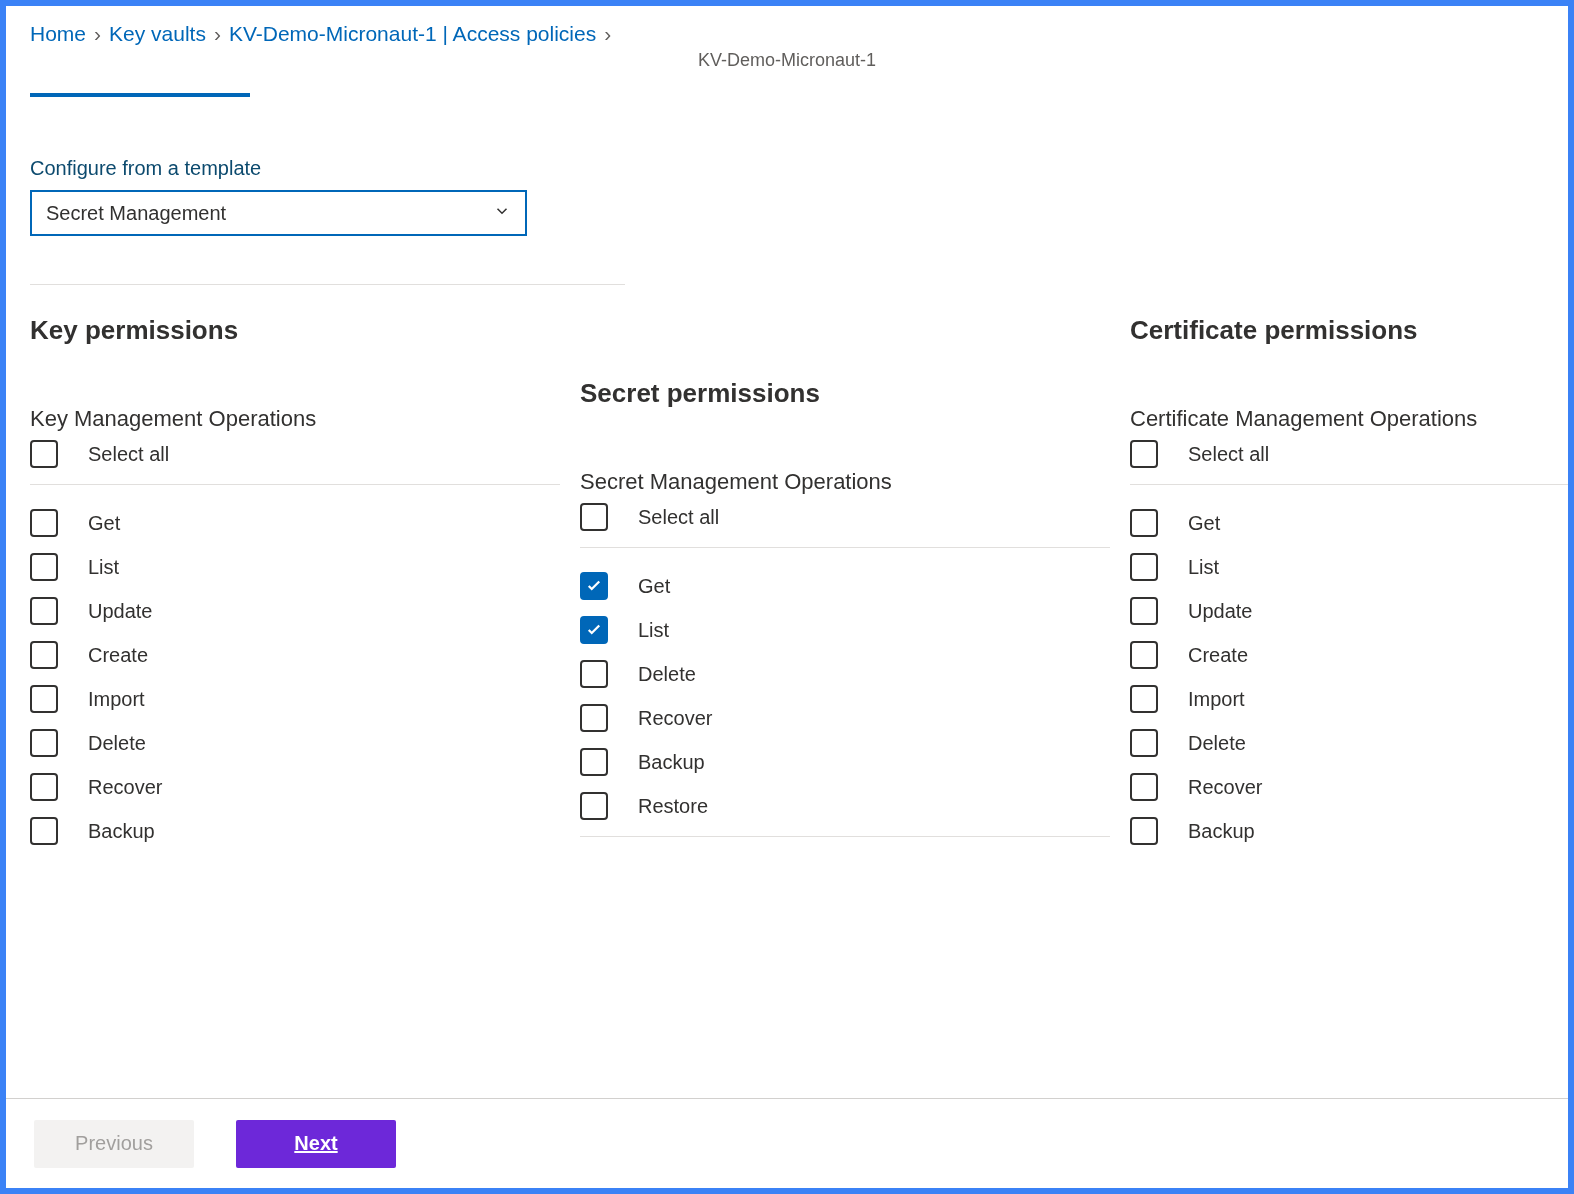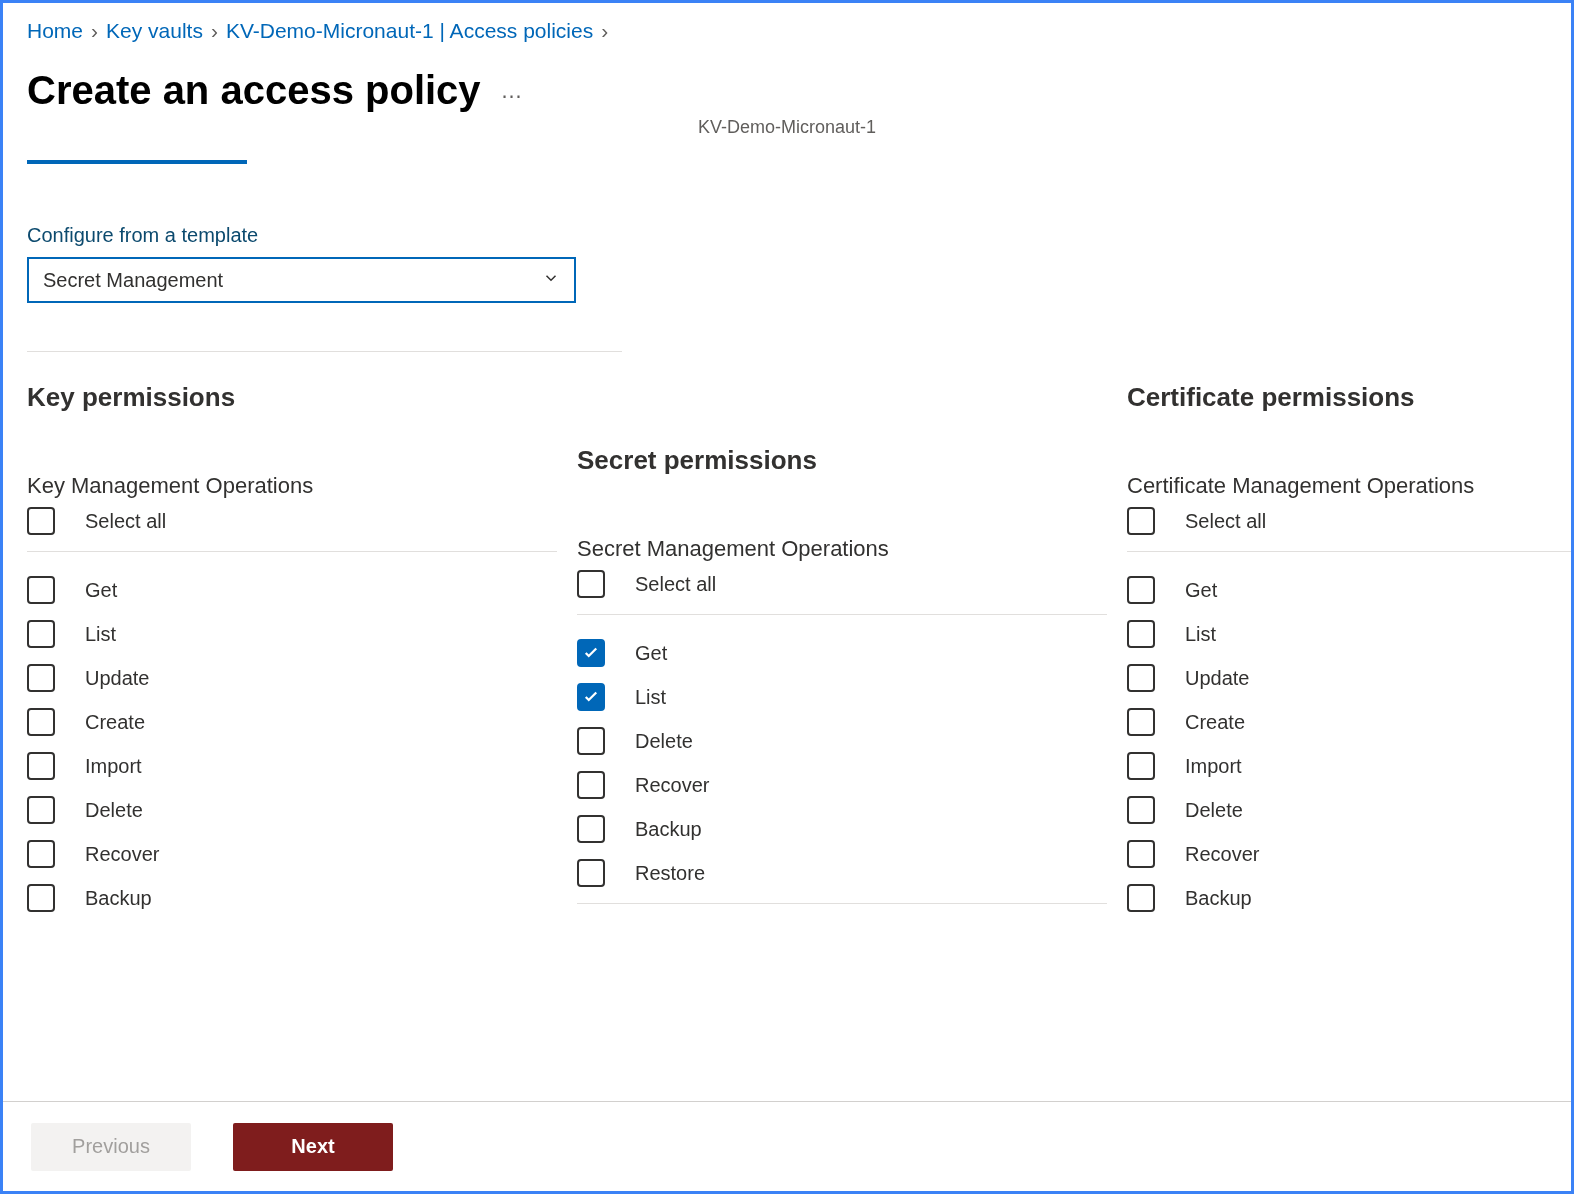--- a/index.html
+++ b/index.html
@@ -1,73 +1,69 @@
 <!DOCTYPE html>
 <html><head>
 <meta charset="utf-8">
 <style>
   * { box-sizing: border-box; }
   html,body{margin:0;padding:0;font-family:"Segoe UI",Arial,sans-serif;background:#fff;color:#323130;}
-  .frame{width:1574px;height:1194px;margin:0;border:3px solid #3b82f6;position:relative;overflow:hidden;}
+  .frame{width:1574px;height:1194px;margin:0;border:6px solid #3b82f6;position:relative;overflow:hidden;}
   .inner{padding:12px 24px 0 24px;height:calc(100% - 90px);overflow:hidden;}
   
   .breadcrumb{font-size:21px;line-height:32px;color:#323130;display:flex;flex-wrap:wrap;align-items:center;gap:2px;}
   .breadcrumb a{color:#0067b8;text-decoration:none;cursor:pointer;}
   .bc-sep{color:#605e5c;padding:0 6px;font-weight:400;}
   .bc-last{color:#0067b8;}
   
   h1{margin:20px 0 4px 0;font-size:40px;font-weight:600;color:#000;line-height:1.15;}
   .title-row{display:flex;align-items:center;gap:20px;}
   .more{font-size:22px;color:#605e5c;cursor:pointer;line-height:1;padding-top:18px;letter-spacing:3px;}
   .subtitle{font-size:18px;color:#605e5c;margin:0 0 22px 0;text-align:center;}
   
   .tab-row{height:4px;border-bottom:1px solid #fff;}
   .tab-marker{width:220px;border-top:4px solid #0067b8;}
   
   .section-gap{height:60px;}
   .label{font-size:20px;color:#0c4a6e;margin-bottom:10px;}
-  .select{display:flex;align-items:center;justify-content:space-between;width:549px;height:46px;border:2px solid #0067b8;background:#fff;padding:0 14px;cursor:pointer;font-size:20px;}
+  .select{display:flex;align-items:center;justify-content:space-between;width:497px;height:46px;border:2px solid #0067b8;background:#fff;padding:0 14px;cursor:pointer;font-size:20px;}
   .select .chev{color:#323130;}
   .hr{border:0;border-top:1px solid #e1dfdd;margin:48px 0 30px 0;width:595px;}
   
   .cols{display:flex;gap:0;align-items:flex-end;}
   .col{flex:0 0 550px;padding-right:20px;}
   .col-h{font-size:26px;font-weight:600;margin:0 0 60px 0;}
   .sub-h{font-size:22px;color:#323130;margin-bottom:0;}
   .cb-row{display:flex;align-items:center;gap:30px;font-size:20px;padding:8px 0;}
   .cb{width:28px;height:28px;border:2px solid #323130;border-radius:4px;display:flex;align-items:center;justify-content:center;flex:0 0 28px;background:#fff;cursor:pointer;}
   .cb.checked{background:#0067b8;border-color:#0067b8;}
   .cb.checked svg{display:block;}
   .cb svg{display:none;width:18px;height:18px;}
   .divider-light{border:0;border-top:1px solid #e1dfdd;margin:8px 0 16px 0;}
   
   .footer{position:absolute;left:0;right:0;bottom:0;height:90px;border-top:1px solid #d2d0ce;background:#fff;display:flex;align-items:center;gap:42px;padding:0 28px;}
   .btn{height:48px;min-width:160px;font-size:20px;border:0;border-radius:2px;cursor:pointer;font-family:inherit;}
   .btn-secondary{background:#f3f2f1;color:#a19f9d;}
-  .btn-primary{background:#7f1d1d;color:#fff;font-weight:600;}
+  .btn-primary{background:#6d28d9;color:#fff;font-weight:600;text-decoration:underline;}
 </style>
 </head>
 <body>
 
 <div class="frame">
   <div class="inner">
 
     <nav class="breadcrumb">
       <a>Home</a>
       <span class="bc-sep">›</span>
       <a>Key vaults</a>
       <span class="bc-sep">›</span>
       <a class="bc-last">KV-Demo-Micronaut-1 | Access policies</a>
       <span class="bc-sep">›</span>
     </nav>
 
-    <div class="title-row">
-      <h1>Create an access policy</h1>
-      <span class="more">…</span>
-    </div>
     <p class="subtitle">KV-Demo-Micronaut-1</p>
 
     <div class="tab-row">
         <div class="tab-marker"></div>
       </div>
 
     <div class="section-gap"></div>
 
     <div class="label">Configure from a template</div>
     <div class="select">

